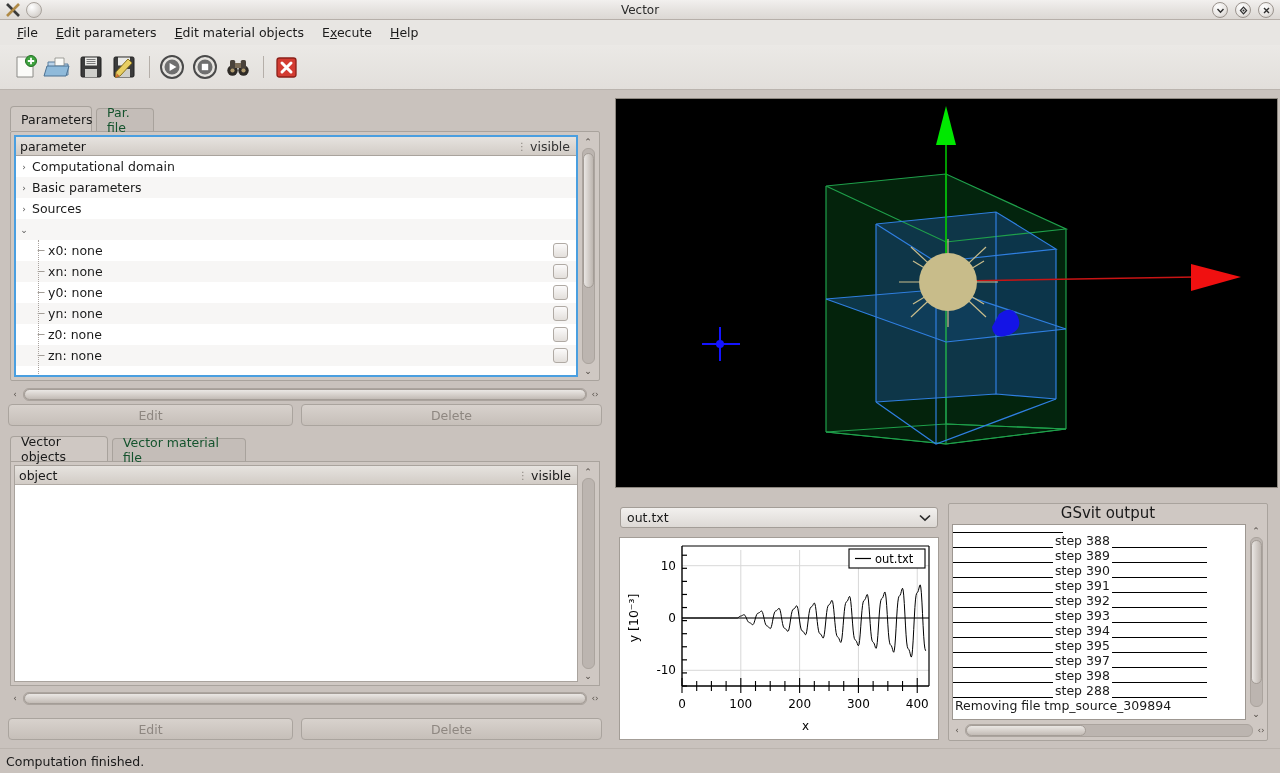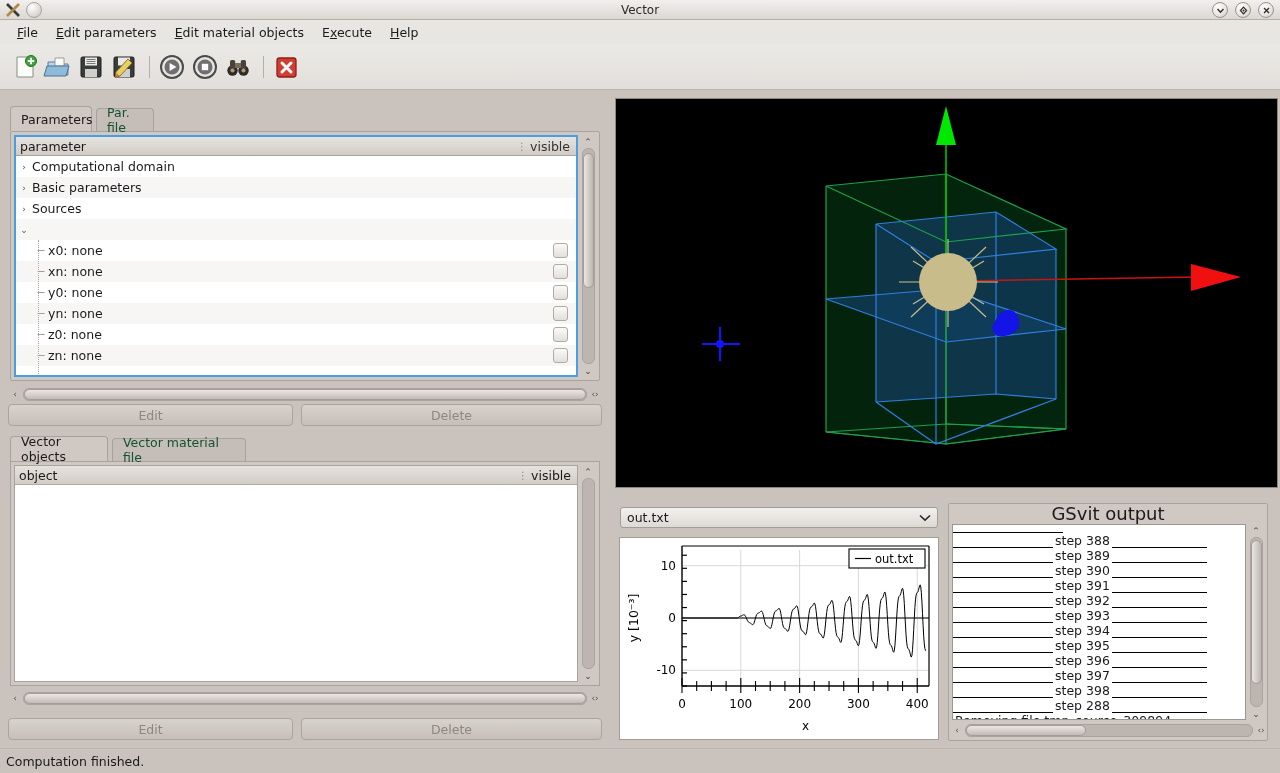--- a/index.html
+++ b/index.html
@@ -194,21 +194,21 @@
   .chart-box {
     position: absolute; left: 619px; top: 537px; width: 320px; height: 203px;
     background: #ffffff; border: 1px solid #a39d97; box-sizing: border-box;
   }
 
   .gsvit-panel {
     position: absolute; left: 948px; top: 503px; width: 320px; height: 238px;
     background: #cfc8c3; border: 1px solid #a9a39d; box-sizing: border-box;
     border-radius: 2px;
   }
-  .gs-title { height: 19px; text-align: center; line-height: 19px; font-size: 18px; }
+  .gs-title { height: 19px; text-align: center; line-height: 19px; font-size: 15px; }
   .gs-body {
     position: absolute; left: 3px; top: 20px; right: 3px; bottom: 20px;
     display: flex;
   }
   .gs-text {
     flex: 1; background: #ffffff; border: 1px solid #9d9791; box-sizing: border-box;
     overflow: hidden; position: relative; font-size: 12.5px; padding-top: 2px;
   }
   .gs-line {
     height: 15px; display: flex; align-items: flex-end; white-space: nowrap;
@@ -679,25 +679,20 @@
             <span class="gs-step">step 394</span>
             <span class="gs-rule" style="width:95px;"></span>
           </div>
           <div class="gs-line">
             <span class="gs-rule" style="width:100px;"></span>
             <span class="gs-step">step 395</span>
             <span class="gs-rule" style="width:95px;"></span>
           </div>
           <div class="gs-line">
             <span class="gs-rule" style="width:100px;"></span>
-            <span class="gs-step">step 396</span>
-            <span class="gs-rule" style="width:95px;"></span>
-          </div>
-          <div class="gs-line">
-            <span class="gs-rule" style="width:100px;"></span>
             <span class="gs-step">step 397</span>
             <span class="gs-rule" style="width:95px;"></span>
           </div>
           <div class="gs-line">
             <span class="gs-rule" style="width:100px;"></span>
             <span class="gs-step">step 398</span>
             <span class="gs-rule" style="width:95px;"></span>
           </div>
           <div class="gs-line">
             <span class="gs-rule" style="width:100px;"></span>

